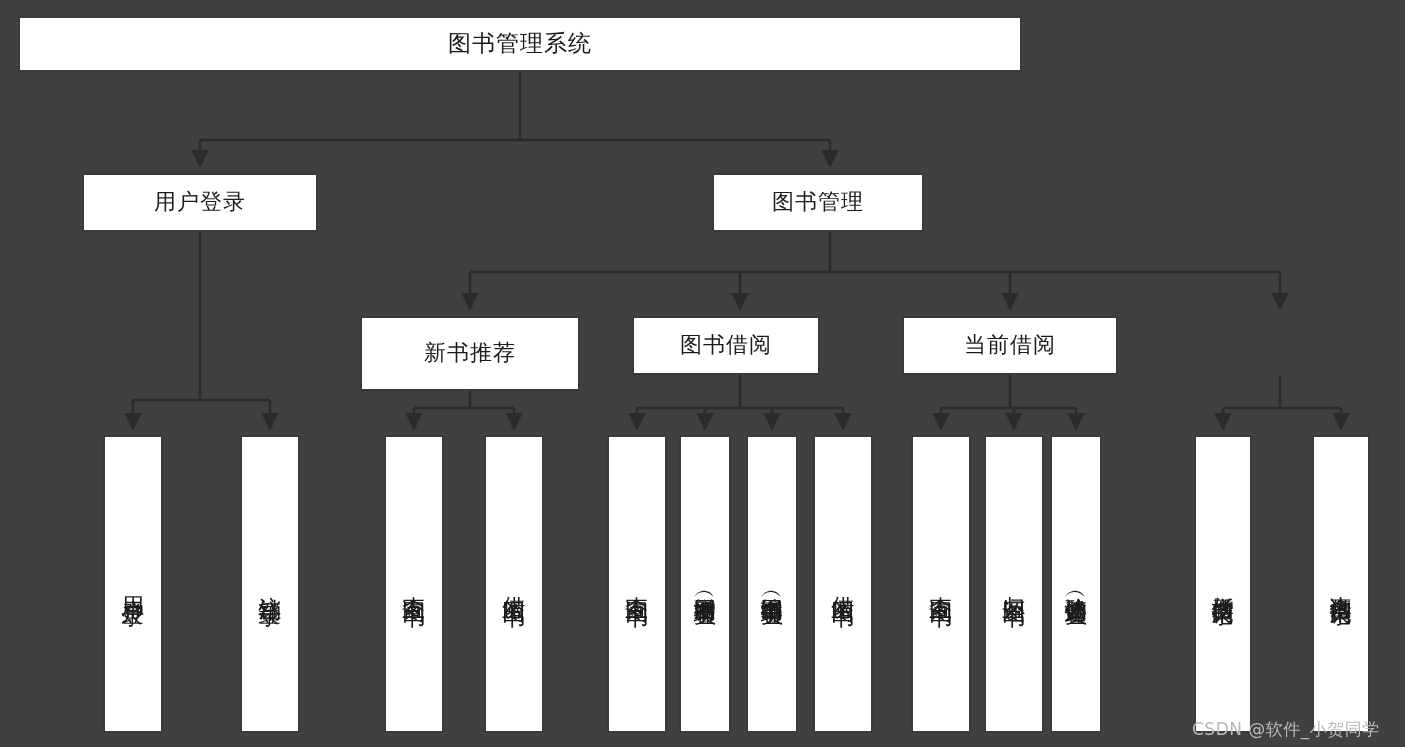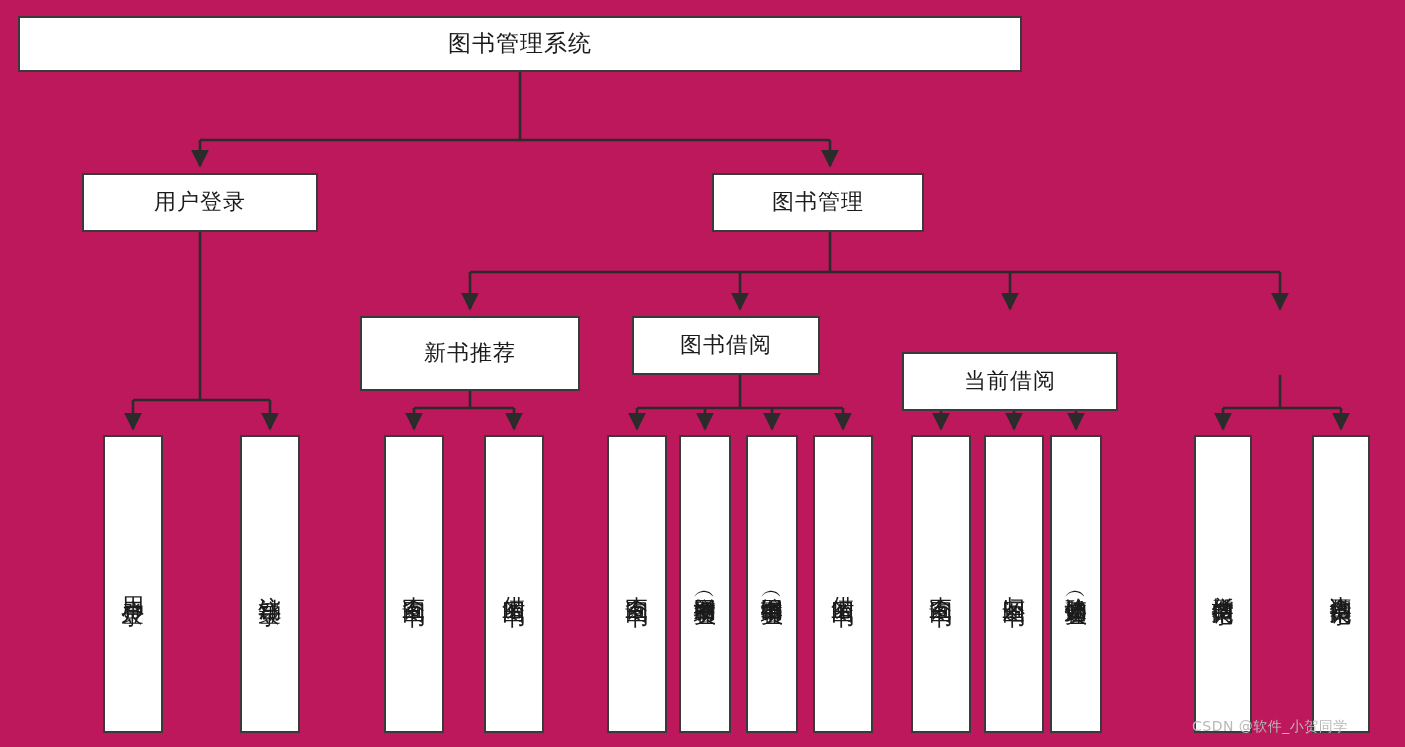--- a/index.html
+++ b/index.html
@@ -8,21 +8,21 @@
     padding: 0;
     background: #ffffff;
   }
   body {
     font-family: "DejaVu Sans", "Liberation Sans", sans-serif;
   }
   #canvas {
     position: relative;
     width: 1405px;
     height: 747px;
-    background: #be185d;
+    background: #404040;
     overflow: hidden;
   }
   svg#wires {
     position: absolute;
     left: 0;
     top: 0;
     width: 1405px;
     height: 747px;
     pointer-events: none;
   }
@@ -55,21 +55,21 @@
     writing-mode: vertical-rl;
     text-orientation: upright;
     white-space: nowrap;
   }
   .node.root {
     font-size: 23px;
   }
   .watermark {
     position: absolute;
     color: #b9b9b9;
-    font-size: 14px;
+    font-size: 17px;
     white-space: nowrap;
     z-index: 5;
     letter-spacing: 0.5px;
   }
 </style>
 </head>
 <body>
 
 <div id="canvas">
 
@@ -133,21 +133,21 @@
   <div class="node horiz" style="left:712px; top:173px; width:212px; height:59px;">
     <span>图书管理</span>
   </div>
 
   <div class="node horiz" style="left:360px; top:316px; width:220px; height:75px;">
     <span>新书推荐</span>
   </div>
   <div class="node horiz" style="left:632px; top:316px; width:188px; height:59px;">
     <span>图书借阅</span>
   </div>
-  <div class="node horiz" style="left:902px; top:316px; width:216px; height:59px;margin-top:36px;">
+  <div class="node horiz" style="left:902px; top:316px; width:216px; height:59px;">
     <span>当前借阅</span>
   </div>
 
   <div class="node vert" style="left:103px; top:435px; width:60px; height:298px;">
     <span class="vtext">用户登录</span>
   </div>
   <div class="node vert" style="left:240px; top:435px; width:60px; height:298px;">
     <span class="vtext">注销登录</span>
   </div>
 

